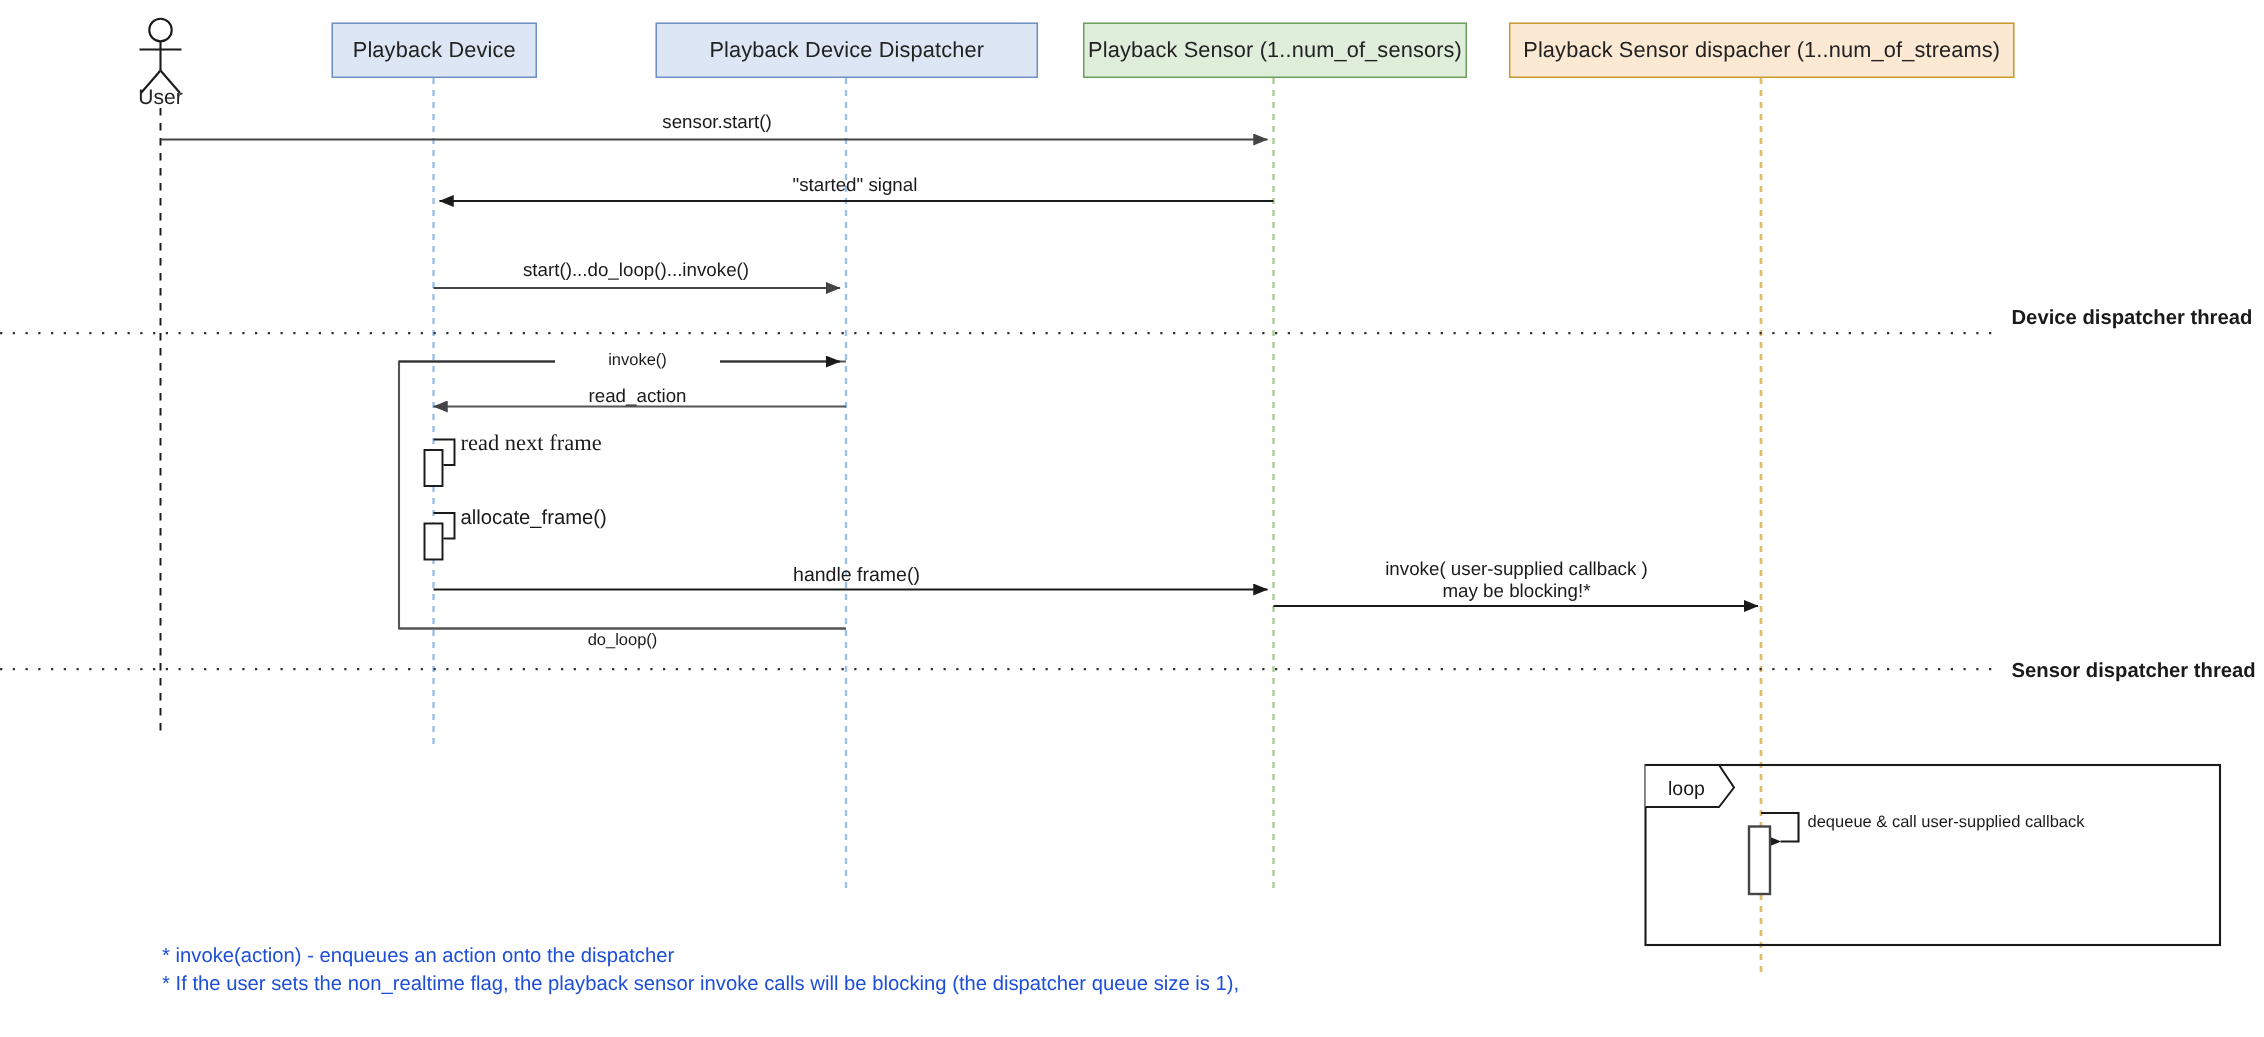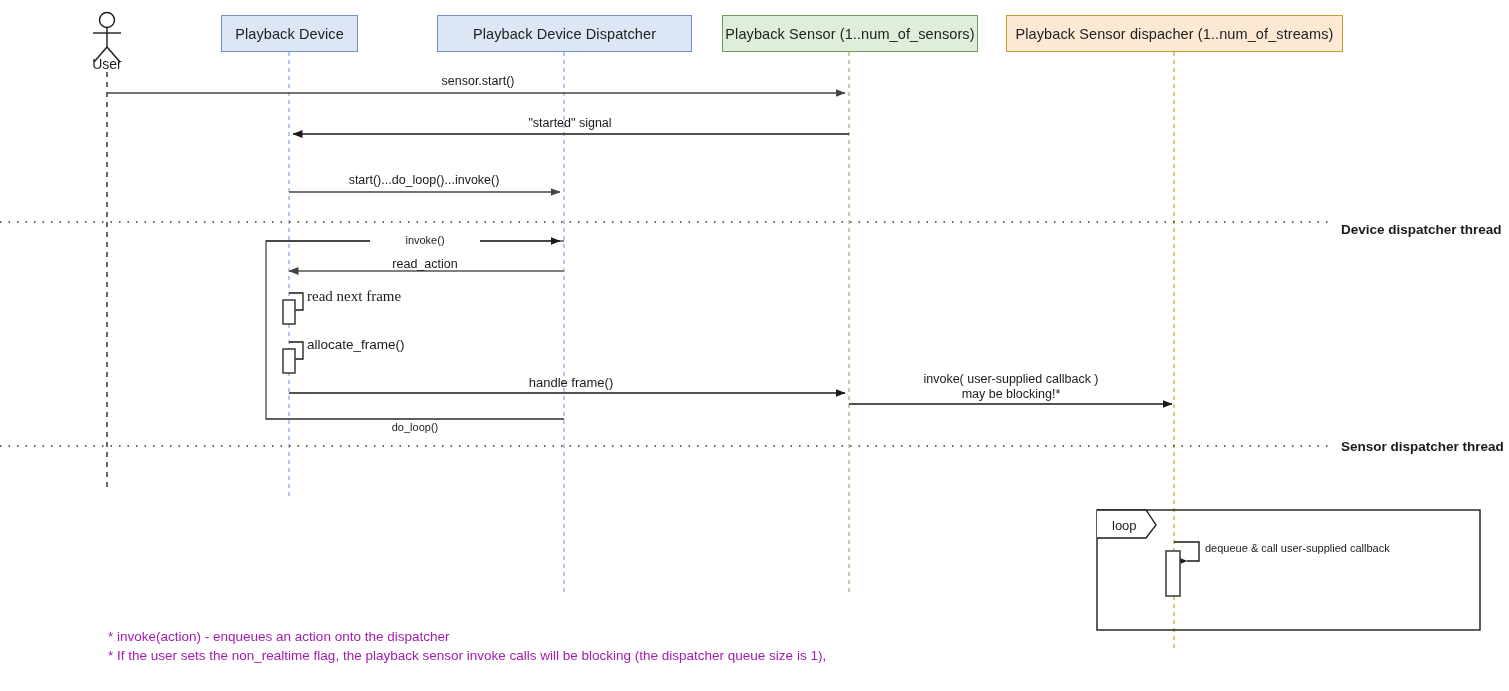--- a/index.html
+++ b/index.html
@@ -76,21 +76,21 @@
   }
   .frag-label {
     position: absolute;
     font-size: 13px;
     color: #1a1a1a;
     white-space: nowrap;
   }
   .footnotes {
     position: absolute;
     font-size: 13.5px;
-    color: #a21caf;
+    color: #1d4ed8;
     line-height: 19px;
     white-space: pre;
   }
 </style>
 </head>
 <body>
 
 <div id="canvas">
 
   <svg id="diagram-svg" viewBox="0 0 1509 691" xmlns="http://www.w3.org/2000/svg">
@@ -190,21 +190,21 @@
   <div class="msg-label" style="left:471px; top:375px; width:200px; font-size:13px;">handle frame()</div>
 
   <div class="msg-label" style="left:911px; top:372px; width:200px; font-size:12.5px;">invoke( user-supplied callback )</div>
 
   <div class="msg-label" style="left:911px; top:387px; width:200px; font-size:12.5px;">may be blocking!*</div>
 
   <div class="msg-label small" style="left:365px; top:411px; width:100px; background:#ffffff;margin-top:10px;">do_loop()</div>
 
   <div class="msg-label left" style="left:1205px; top:542px; width:300px; font-size:11px;">dequeue &amp; call user-supplied callback</div>
 
-  <div class="thread-label" style="left:1341px; top:222px;">Device dispatcher thread</div>
+  <div class="thread-label" style="left:1341px; top:204px;">Device dispatcher thread</div>
 
   <div class="thread-label" style="left:1341px; top:439px;">Sensor dispatcher thread</div>
 
   <div class="frag-label" style="left:1112px; top:518px;">loop</div>
 
   <div class="footnotes" style="left:108px; top:627px;">* invoke(action) - enqueues an action onto the dispatcher</div>
   <div class="footnotes" style="left:108px; top:646px;">* If the user sets the non_realtime flag, the playback sensor invoke calls will be blocking (the dispatcher queue size is 1),</div>
 
 </div>
 

